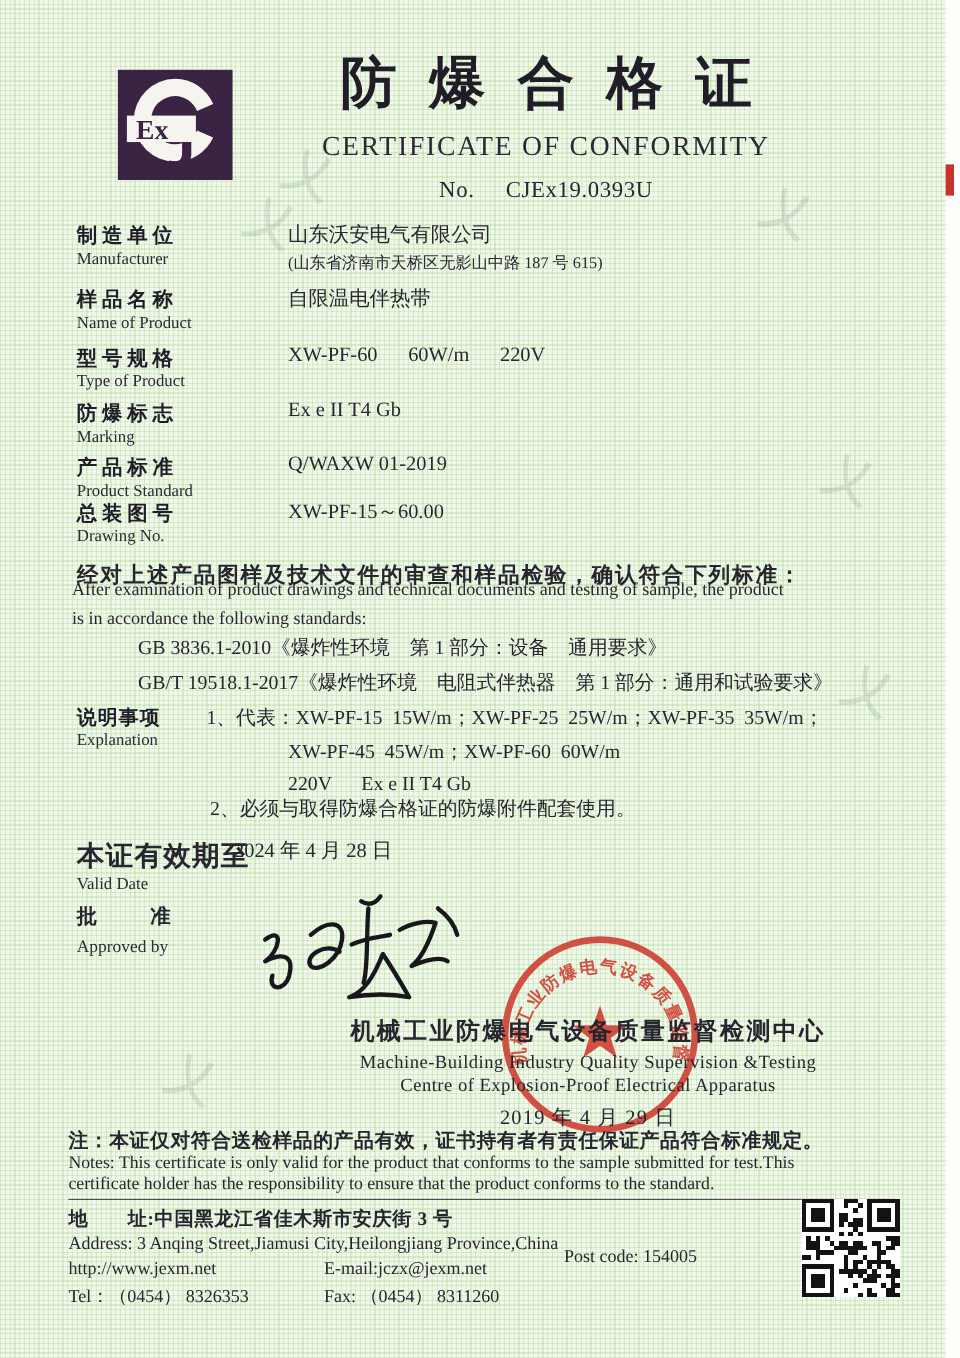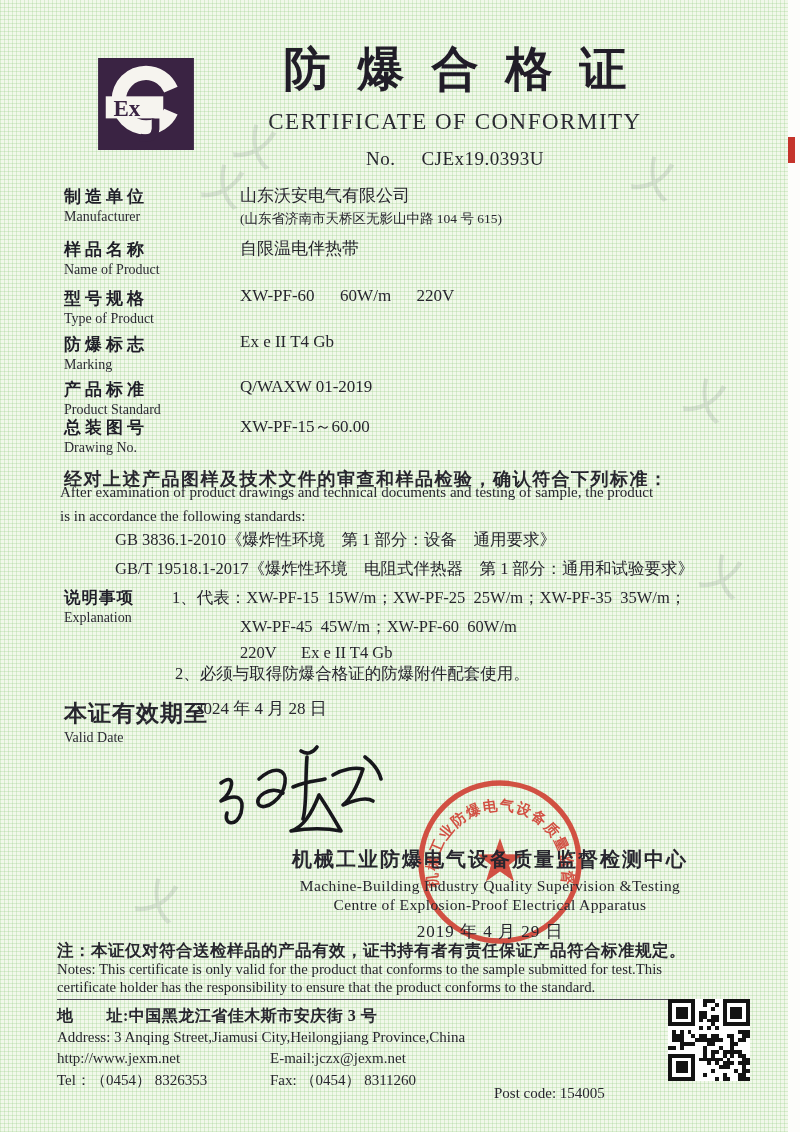--- a/index.html
+++ b/index.html
@@ -86,21 +86,21 @@
     <div class="title-en">CERTIFICATE OF CONFORMITY</div>
     <div class="no-line">
       <span>No.</span><span class="no-num">CJEx19.0393U</span>
     </div>
   </div>
 
   <div class="frow" style="top:185px;">
     <div class="cnlabel">制造单位</div>
     <div class="enlabel">Manufacturer</div>
     <div class="fval">山东沃安电气有限公司</div>
-    <div class="fsub">(山东省济南市天桥区无影山中路 104 号 615)</div>
+    <div class="fsub">(山东省济南市天桥区无影山中路 187 号 615)</div>
   </div>
   <div class="frow" style="top:238px;">
     <div class="cnlabel">样品名称</div>
     <div class="enlabel">Name of Product</div>
     <div class="fval">自限温电伴热带</div>
   </div>
   <div class="frow" style="top:287px;">
     <div class="cnlabel">型号规格</div>
     <div class="enlabel">Type of Product</div>
     <div class="fval">XW-PF-60      60W/m      220V</div>
@@ -135,20 +135,24 @@
   <div class="abs expl-line" style="left:240px;top:616px;">XW-PF-45  45W/m；XW-PF-60  60W/m</div>
   <div class="abs expl-line" style="left:240px;top:643px;">220V      Ex e II T4 Gb</div>
   <div class="abs expl-line" style="left:175px;top:663px;">2、必须与取得防爆合格证的防爆附件配套使用。</div>
 
   <div class="abs" style="left:64px;top:698px;">
     <div class="vlabel">本证有效期至</div>
     <div class="enlabel">Valid Date</div>
   </div>
   <div class="abs vval" style="left:195px;top:697px;">2024 年 4 月 28 日</div>
 
+  <div class="abs" style="left:64px;top:752px;">
+    <div class="approve-cn">批准</div>
+    <div class="enlabel" style="margin-top:6px;font-size:14.5px;">Approved by</div>
+  </div>
   <div class="abs sig">
     <svg width="200" height="110" viewBox="0 0 200 110">
       <g stroke="#17171c" stroke-width="3.6" fill="none" stroke-linecap="round" stroke-linejoin="round">
         <path d="M6 48 C 22 36, 18 58, 6 66 C 22 58, 30 62, 26 78 C 22 92, 8 90, 12 78"></path>
         <path d="M44 44 C 60 30, 72 34, 70 48 C 68 64, 50 76, 44 70 C 38 62, 56 50, 68 58"></path>
         <path d="M92 22 C 90 46, 92 70, 88 84"></path>
         <path d="M78 52 C 92 46, 102 46, 110 44"></path>
         <path d="M86 16 C 92 20, 98 18, 102 12"></path>
         <path d="M104 60 C 96 80, 88 92, 76 96 C 100 92, 116 94, 126 96 C 118 82, 112 72, 104 60 Z"></path>
         <path d="M118 40 C 128 34, 140 32, 148 34 C 142 52, 136 64, 128 70 C 142 64, 152 62, 158 66"></path>
@@ -182,21 +186,21 @@
   <div class="abs notes-en" style="top:979px;">certificate holder has the responsibility to ensure that the product conforms to the standard.</div>
 
   <div class="abs divider"></div>
 
   <div class="abs foot-cn">地　　址:中国黑龙江省佳木斯市安庆街 3 号</div>
   <div class="abs foot" style="left:57px;top:1029px;">Address: 3 Anqing Street,Jiamusi City,Heilongjiang Province,China</div>
   <div class="abs foot" style="left:57px;top:1050px;">http://www.jexm.net</div>
   <div class="abs foot" style="left:270px;top:1050px;">E-mail:jczx@jexm.net</div>
   <div class="abs foot" style="left:57px;top:1071px;">Tel：（0454） 8326353</div>
   <div class="abs foot" style="left:270px;top:1071px;">Fax: （0454） 8311260</div>
-  <div class="abs foot" style="left:470px;top:1085px;margin-left:24px;">Post code: 154005</div>
+  <div class="abs foot" style="left:470px;top:1040px;">Post code: 154005</div>
 
   <div class="abs qr">
     <svg id="qr-svg" width="82" height="82" viewBox="0 0 21 21" shape-rendering="crispEdges">
       <rect x="0" y="0" width="21" height="21" fill="#ffffff"></rect>
     <rect x="9" y="0" width="1" height="1" fill="#131313"></rect>
         <rect x="10" y="0" width="1" height="1" fill="#131313"></rect>
         <rect x="11" y="0" width="1" height="1" fill="#131313"></rect>
         <rect x="9" y="1" width="1" height="1" fill="#131313"></rect>
         <rect x="12" y="1" width="1" height="1" fill="#131313"></rect>
         <rect x="11" y="2" width="1" height="1" fill="#131313"></rect>

